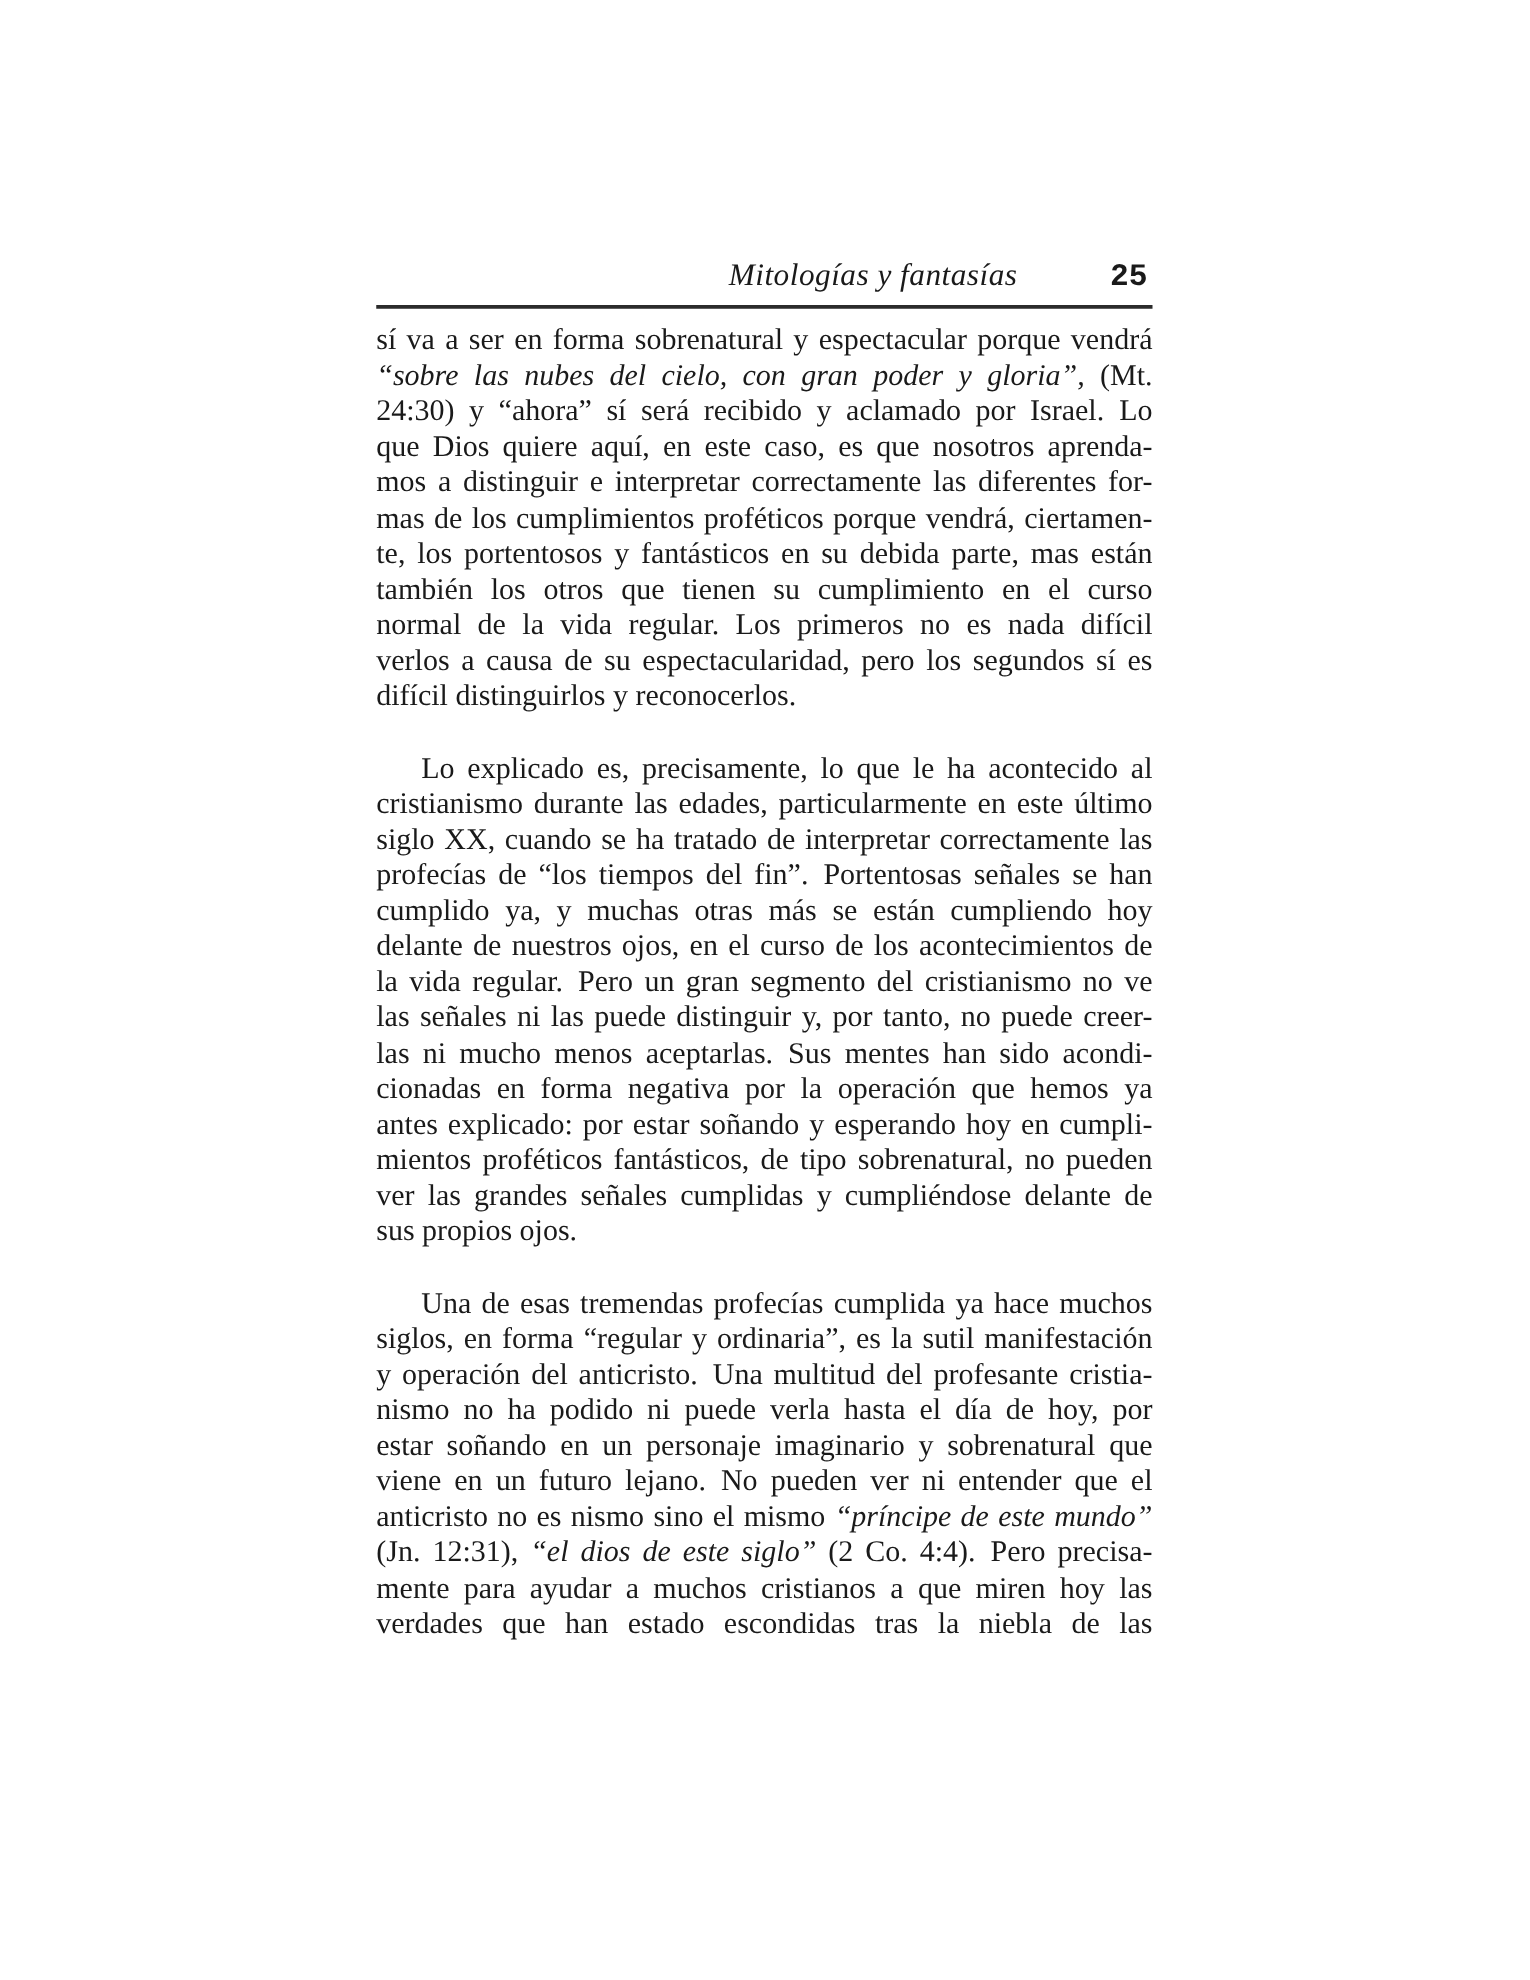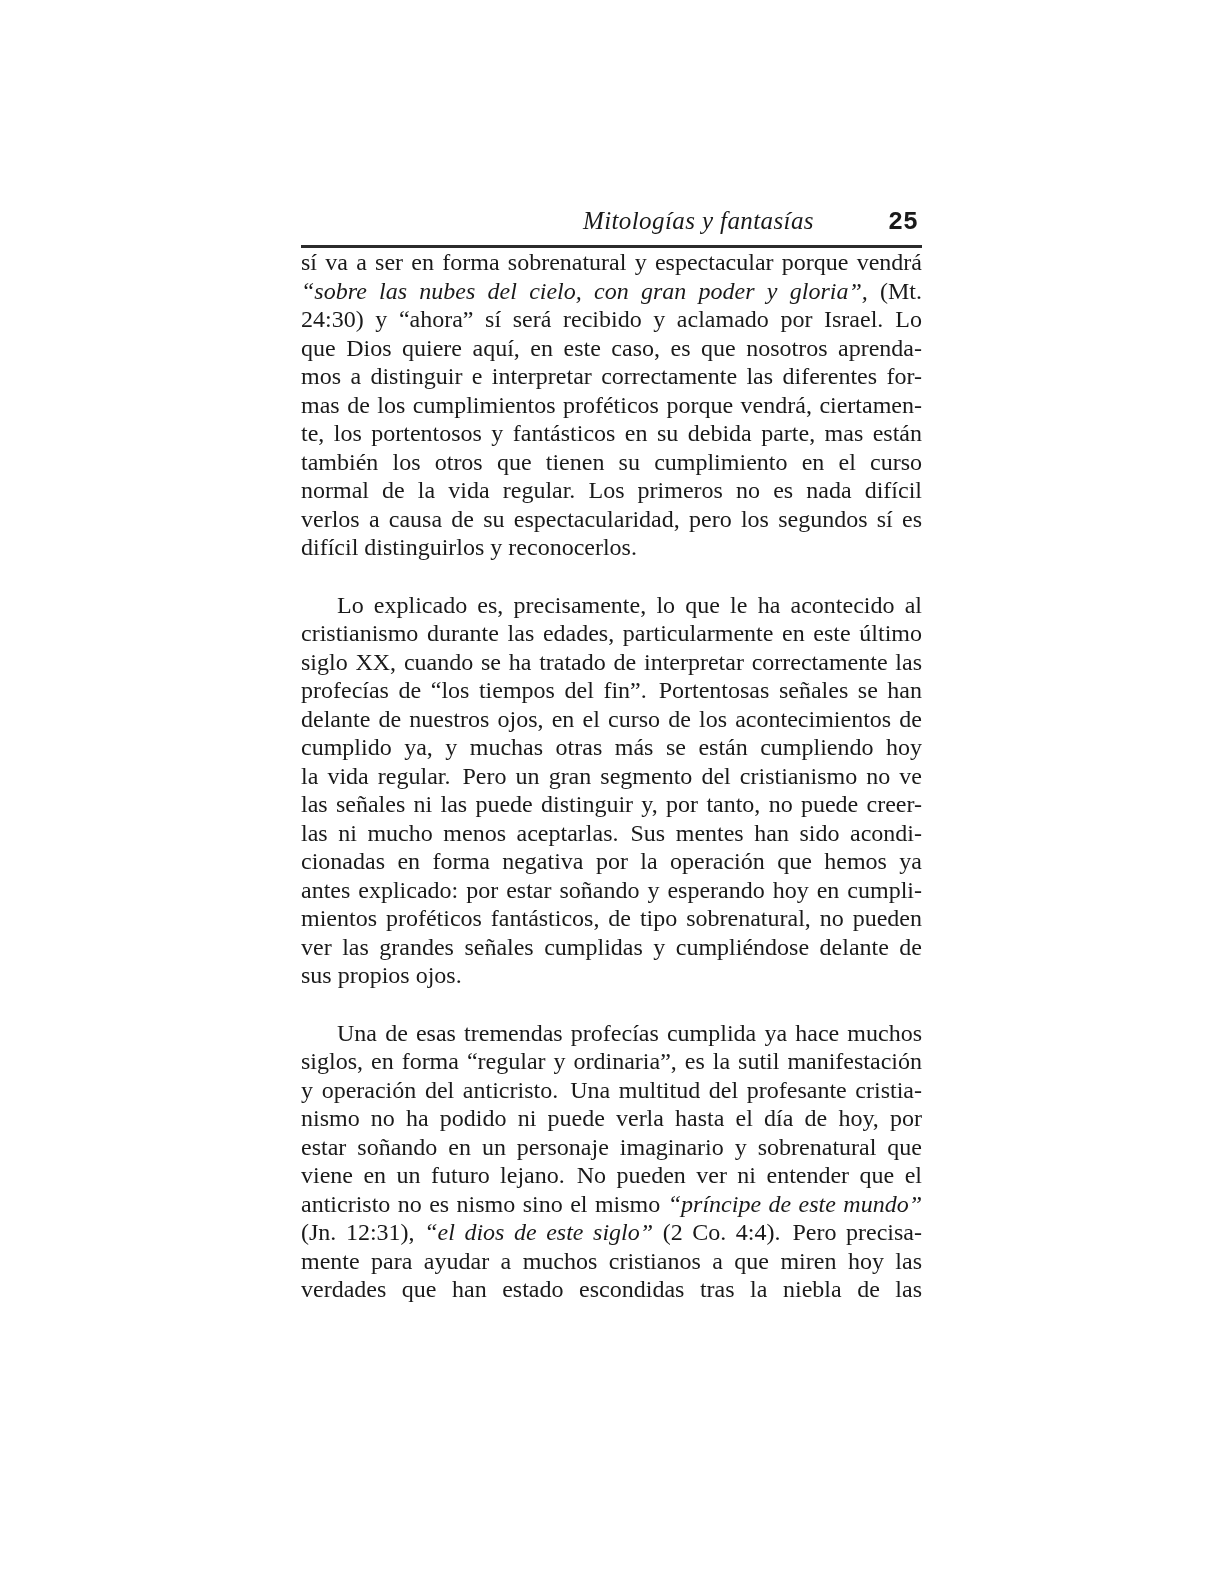--- a/index.html
+++ b/index.html
@@ -39,21 +39,21 @@
     font-weight: bold;
     font-family: Liberation Mono, monospace;
   }
   .header-rule {
     margin-top: 7px;
     border: none;
     border-top: 3px solid #2b2b2b;
     height: 0;
   }
   .body-text {
-    margin-top: 0;
+    margin-top: 11px;
     font-size: 24px;
     line-height: 28.5px;
   }
   .paragraph {
     margin: 0 0 29px 0;
   }
   .paragraph:last-child {
     margin-bottom: 0;
   }
   .line {
@@ -93,22 +93,22 @@
           <div class="line"><span>también los otros que tienen su cumplimiento en el curso</span></div>
           <div class="line"><span>normal de la vida regular. Los primeros no es nada difícil</span></div>
           <div class="line"><span>verlos a causa de su espectacularidad, pero los segundos sí es</span></div>
           <div class="line last"><span>difícil distinguirlos y reconocerlos.</span></div>
         </div>
         <div class="paragraph">
           <div class="line indented"><span>Lo explicado es, precisamente, lo que le ha acontecido al</span></div>
           <div class="line"><span>cristianismo durante las edades, particularmente en este último</span></div>
           <div class="line"><span>siglo XX, cuando se ha tratado de interpretar correctamente las</span></div>
           <div class="line"><span>profecías de “los tiempos del fin”. Portentosas señales se han</span></div>
+          <div class="line"><span>cumplido ya, y muchas otras más se están cumpliendo hoy</span></div>
           <div class="line"><span>delante de nuestros ojos, en el curso de los acontecimientos de</span></div>
-          <div class="line"><span>cumplido ya, y muchas otras más se están cumpliendo hoy</span></div>
           <div class="line"><span>la vida regular. Pero un gran segmento del cristianismo no ve</span></div>
           <div class="line"><span>las señales ni las puede distinguir y, por tanto, no puede creer-</span></div>
           <div class="line"><span>las ni mucho menos aceptarlas. Sus mentes han sido acondi-</span></div>
           <div class="line"><span>cionadas en forma negativa por la operación que hemos ya</span></div>
           <div class="line"><span>antes explicado: por estar soñando y esperando hoy en cumpli-</span></div>
           <div class="line"><span>mientos proféticos fantásticos, de tipo sobrenatural, no pueden</span></div>
           <div class="line"><span>ver las grandes señales cumplidas y cumpliéndose delante de</span></div>
           <div class="line last"><span>sus propios ojos.</span></div>
         </div>
         <div class="paragraph">

